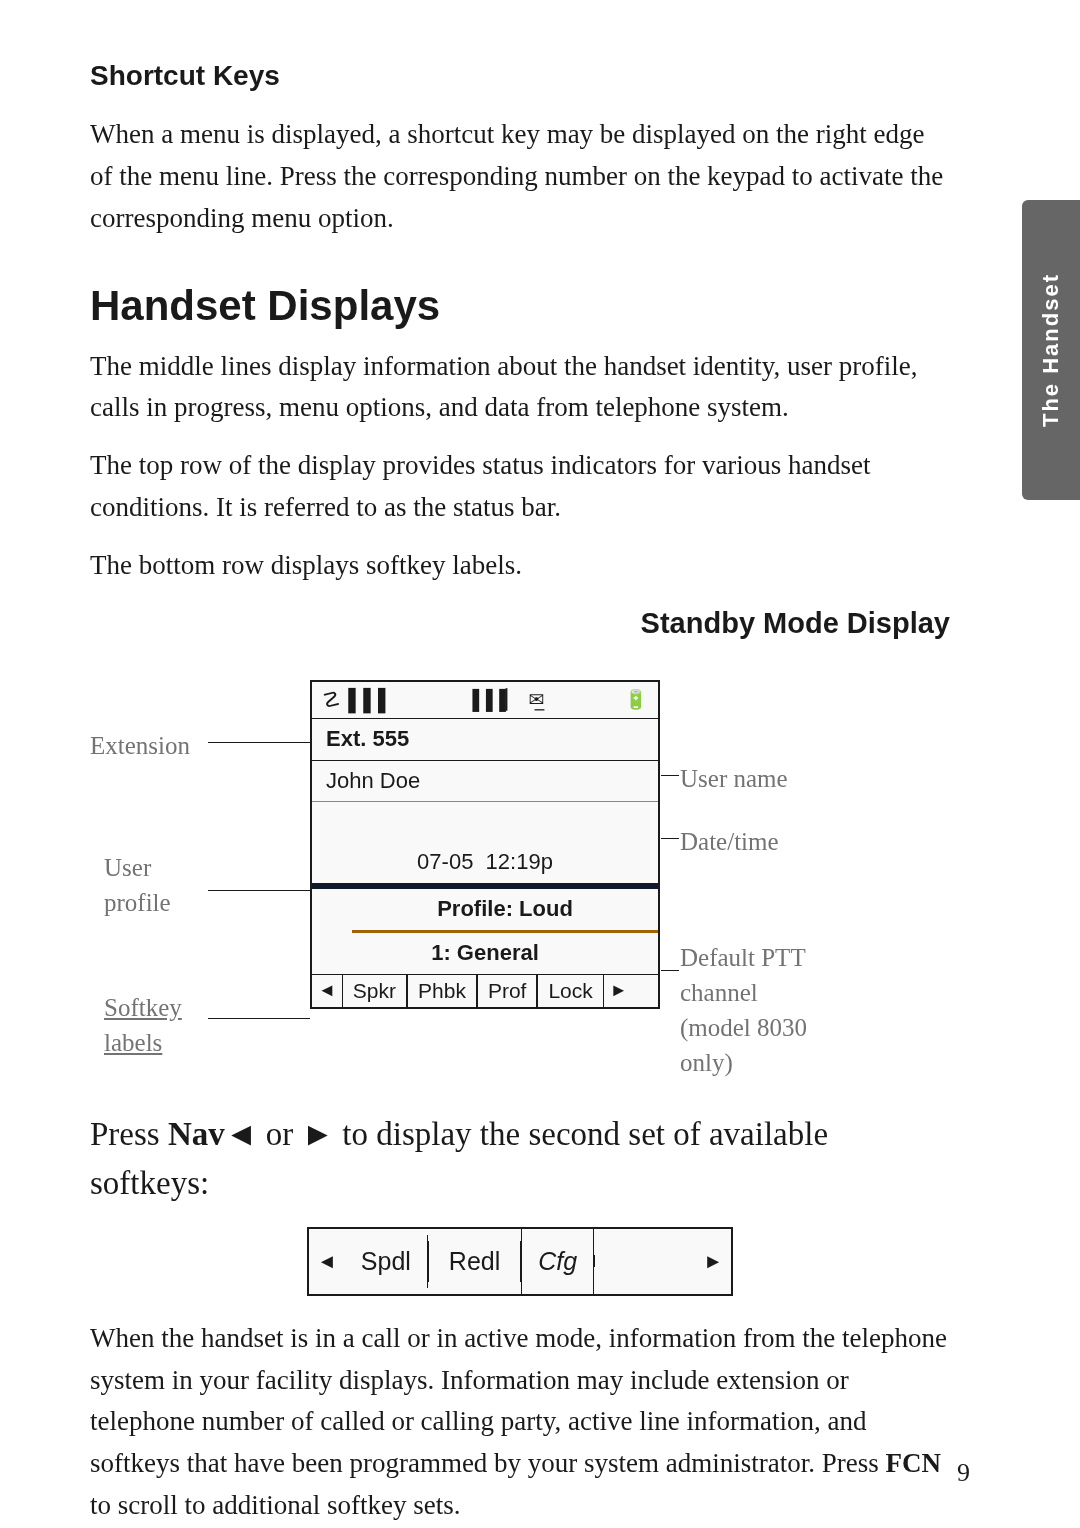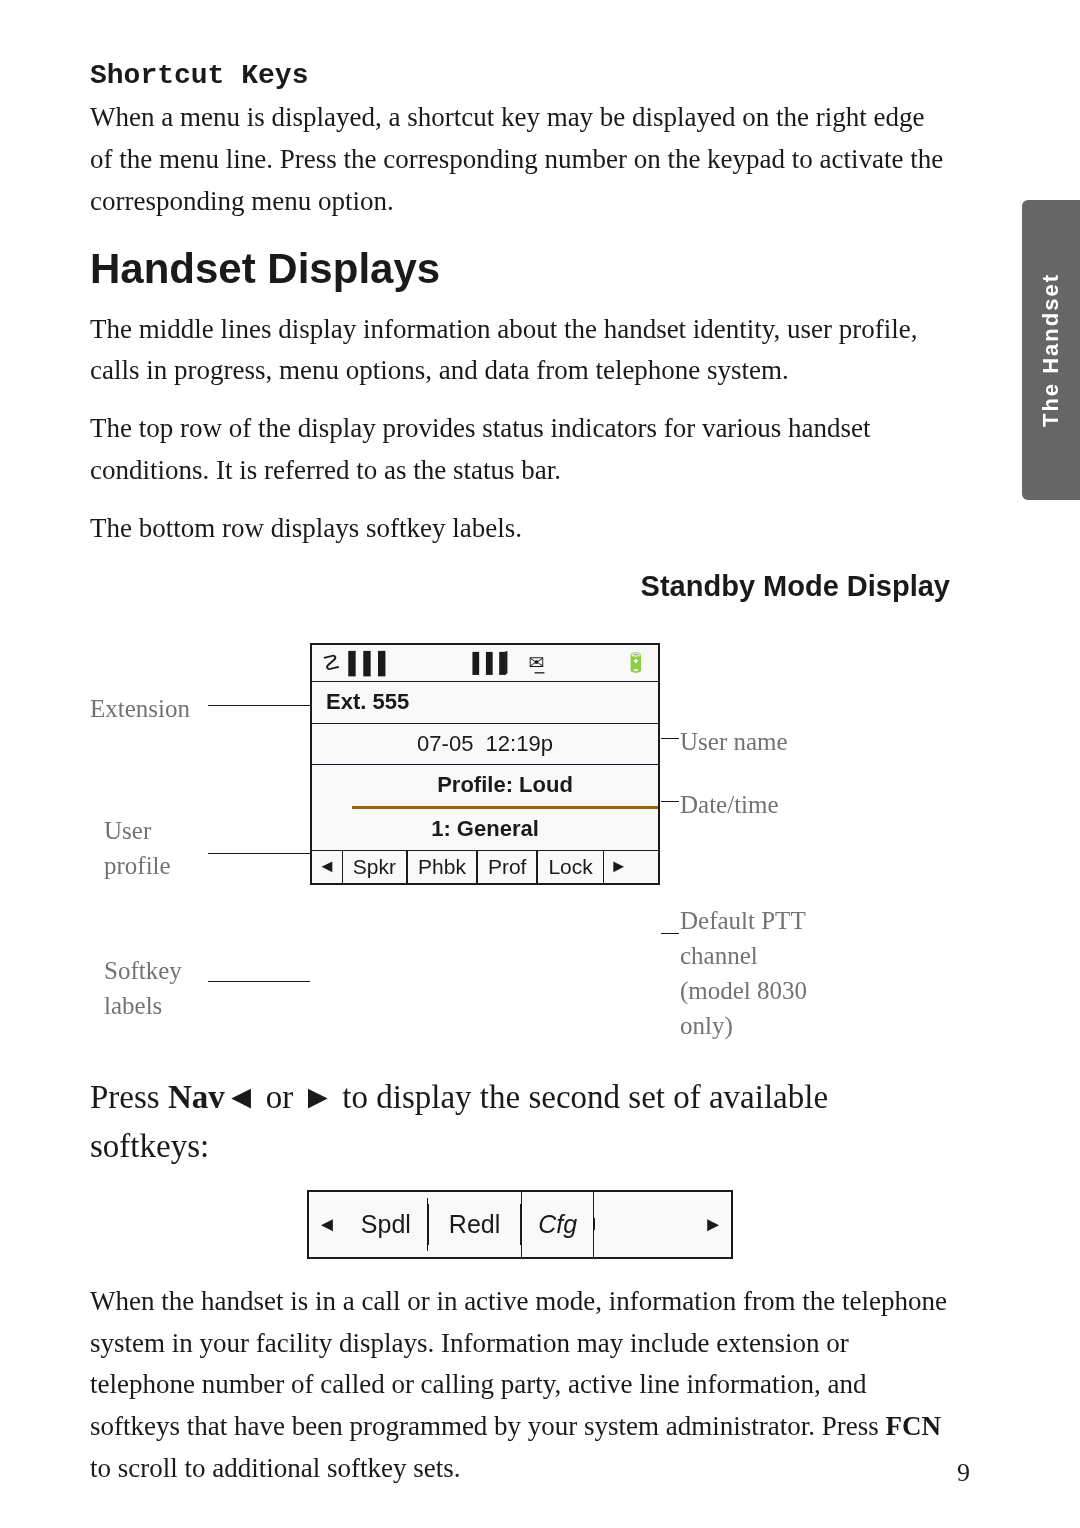--- a/index.html
+++ b/index.html
@@ -51,38 +51,38 @@
     .page-number {
       position: absolute;
       bottom: 40px;
       right: 110px;
       font-size: 26px;
       color: #1a1a1a;
     }
 
     
     .shortcut-heading {
-      font-family: Liberation Mono, monospace;
+      font-family: Liberation Sans, sans-serif;
       font-size: 28px;
       font-weight: bold;
-      margin-bottom: 6px;
+      margin-bottom: 22px;
     }
 
     .body-text {
       font-size: 27px;
       line-height: 1.55;
       margin-bottom: 16px;
     }
 
     
     .main-heading {
       font-family: Arial, Helvetica, sans-serif;
       font-size: 42px;
       font-weight: bold;
-      margin-top: 22px;
+      margin-top: 42px;
       margin-bottom: 16px;
     }
 
     
     .display-section {
       margin-top: 20px;
       margin-bottom: 30px;
     }
 
     .display-title {
@@ -232,22 +232,25 @@
             <span style="font-size:19px;">▐▐▐▏</span>
             <span style="font-size:19px;">✉̲</span>
           </span>
           <span style="font-size:19px;">🔋</span>
         </div>
 
         <div class="db-row bold" style="border-bottom:1.5px solid #1a1a1a;">
           <span>Ext. 555</span>
         </div>
 
-
-        <div class="db-row center" style="border-bottom:1px solid #0f172a;">
+        <div class="db-row" style="border-bottom:1.5px solid #888;">
+          <span>John Doe</span>
+        </div>
+
+        <div class="db-row center" style="border-bottom:6px solid #0f172a;margin-top:40px;">
           <span>07-05&nbsp;&nbsp;12:19p</span>
         </div>
 
         <div class="db-row bold center" style="border-bottom:3px solid #a16207;margin-left:40px;">
           <span>Profile: Loud</span>
         </div>
 
         <div class="db-row bold center no-bottom">
           <span>1: General</span>
         </div>
@@ -263,21 +266,21 @@
       </div>
 
       <div class="ann" style="left:0px; top:72px;">Extension</div>
 
       <div class="ann-line" style="left:118px; top:82px; width:102px;"></div>
 
       <div class="ann" style="left:14px; top:190px; line-height:1.4;">User<br>profile</div>
 
       <div class="ann-line" style="left:118px; top:230px; width:102px;"></div>
 
-      <div class="ann" style="left:14px; top:330px; line-height:1.4;">Softkey<br>labels</div>
+      <div class="ann" style="left:14px; top:330px; line-height:1.4;text-decoration:underline;">Softkey<br>labels</div>
 
       <div class="ann-line" style="left:118px; top:358px; width:102px;"></div>
 
       <div class="ann" style="left:590px; top:105px;">User name</div>
 
       <div class="ann-line" style="left:571px; top:115px; width:18px;"></div>
 
       <div class="ann" style="left:590px; top:168px;">Date/time</div>
 
       <div class="ann-line" style="left:571px; top:178px; width:18px;"></div>

